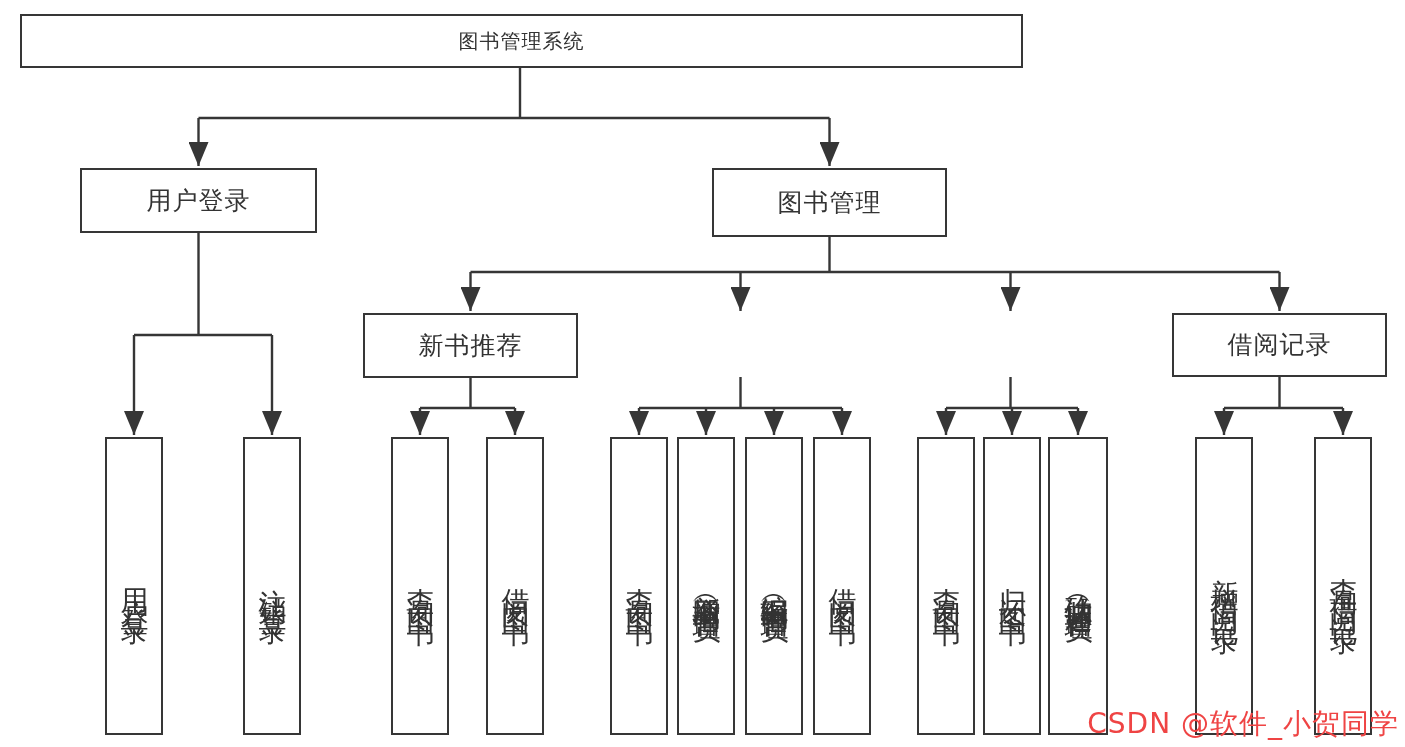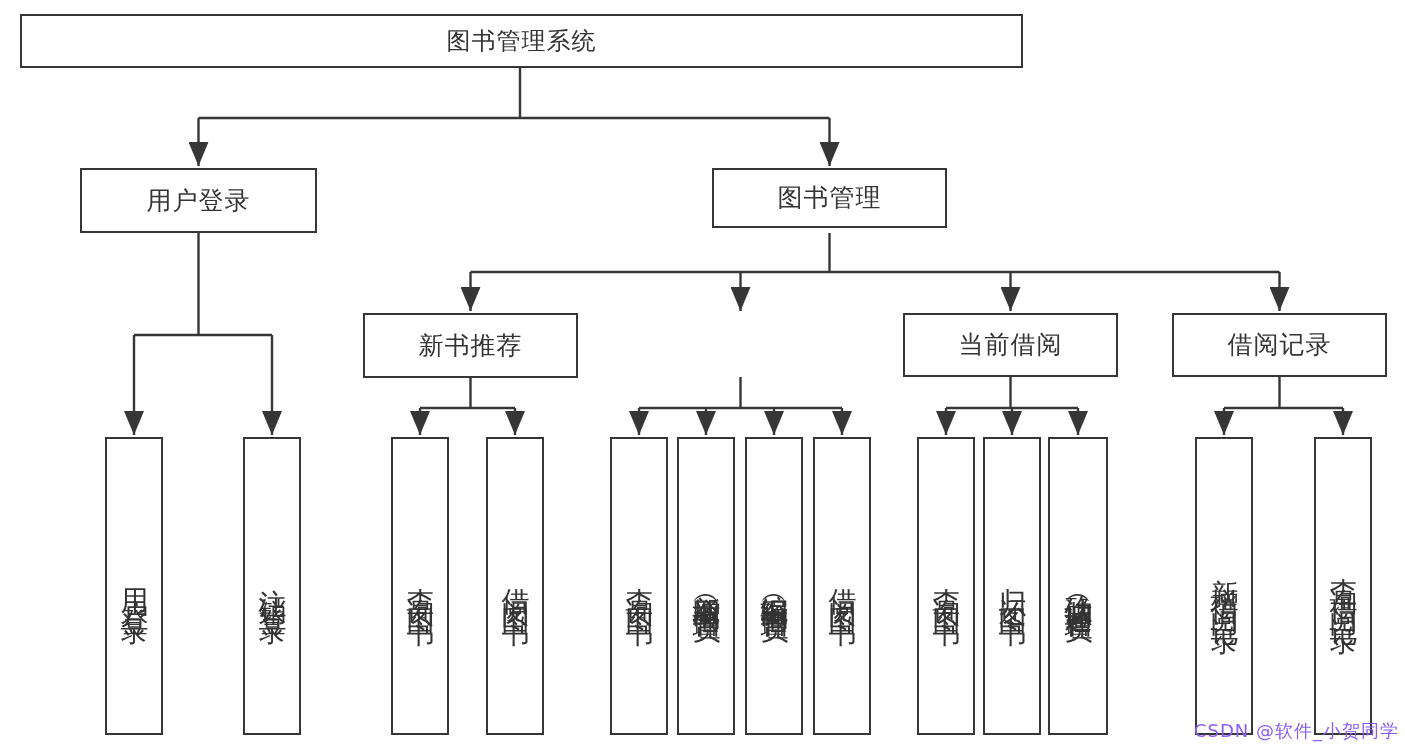--- a/index.html
+++ b/index.html
@@ -26,35 +26,35 @@
     display: flex;
     align-items: center;
     justify-content: center;
     text-align: center;
   }
   .hbox {
     font-size: 25px;
     letter-spacing: 1px;
     line-height: 1.2;
   }
-  .hbox.title { font-size: 24px; }
+  .hbox.title { font-size: 20px; }
   .vbox {
     writing-mode: vertical-rl;
     font-size: 28px;
     letter-spacing: 10px;
     line-height: 1;
   }
   .vbox.tight { letter-spacing: 3px; }
   .watermark {
     position: absolute;
     right: 6px;
     bottom: 4px;
-    font-size: 18px;
+    font-size: 28px;
     letter-spacing: 1px;
-    color: #8b5cf6;
+    color: #ef4444;
     z-index: 10;
     white-space: nowrap;
   }
 </style>
 </head>
 <body>
 
 <div class="canvas">
 
   <svg class="edges" viewBox="0 0 1405 747" xmlns="http://www.w3.org/2000/svg">
@@ -110,24 +110,23 @@
         <path d="M1224,408 H1343"></path>
         <path d="M1224,408 V435" marker-end="url(#arrow)"></path>
         <path d="M1343,408 V435" marker-end="url(#arrow)"></path>
       </g>
     </g>
   </svg>
 
   <div class="box hbox title" style="left:20px; top:14px; width:1003px; height:54px;">图书管理系统</div>
 
   <div class="box hbox" style="left:80px; top:168px; width:237px; height:65px;">用户登录</div>
-  <div class="box hbox" style="left:712px; top:168px; width:235px; height:60px;">图书管理</div>
+  <div class="box hbox" style="left:712px; top:168px; width:235px; height:69px;">图书管理</div>
 
   <div class="box hbox" style="left:363px; top:313px; width:215px; height:65px;">新书推荐</div>
-  <div class="box hbox" style="left:903px; top:313px; width:215px; height:64px;">当前借阅</div>
   <div class="box hbox" style="left:1172px; top:313px; width:215px; height:64px;">借阅记录</div>
 
   <div class="box vbox" style="left:105px; top:437px; width:58px; height:298px;">用户登录</div>
   <div class="box vbox" style="left:243px; top:437px; width:58px; height:298px;">注销登录</div>
 
   <div class="box vbox" style="left:391px; top:437px; width:58px; height:298px;">查询图书</div>
   <div class="box vbox" style="left:486px; top:437px; width:58px; height:298px;">借阅图书</div>
 
   <div class="box vbox" style="left:610px; top:437px; width:58px; height:298px;">查询图书</div>
   <div class="box vbox tight" style="left:677px; top:437px; width:58px; height:298px;">新增图书（管理员）</div>

